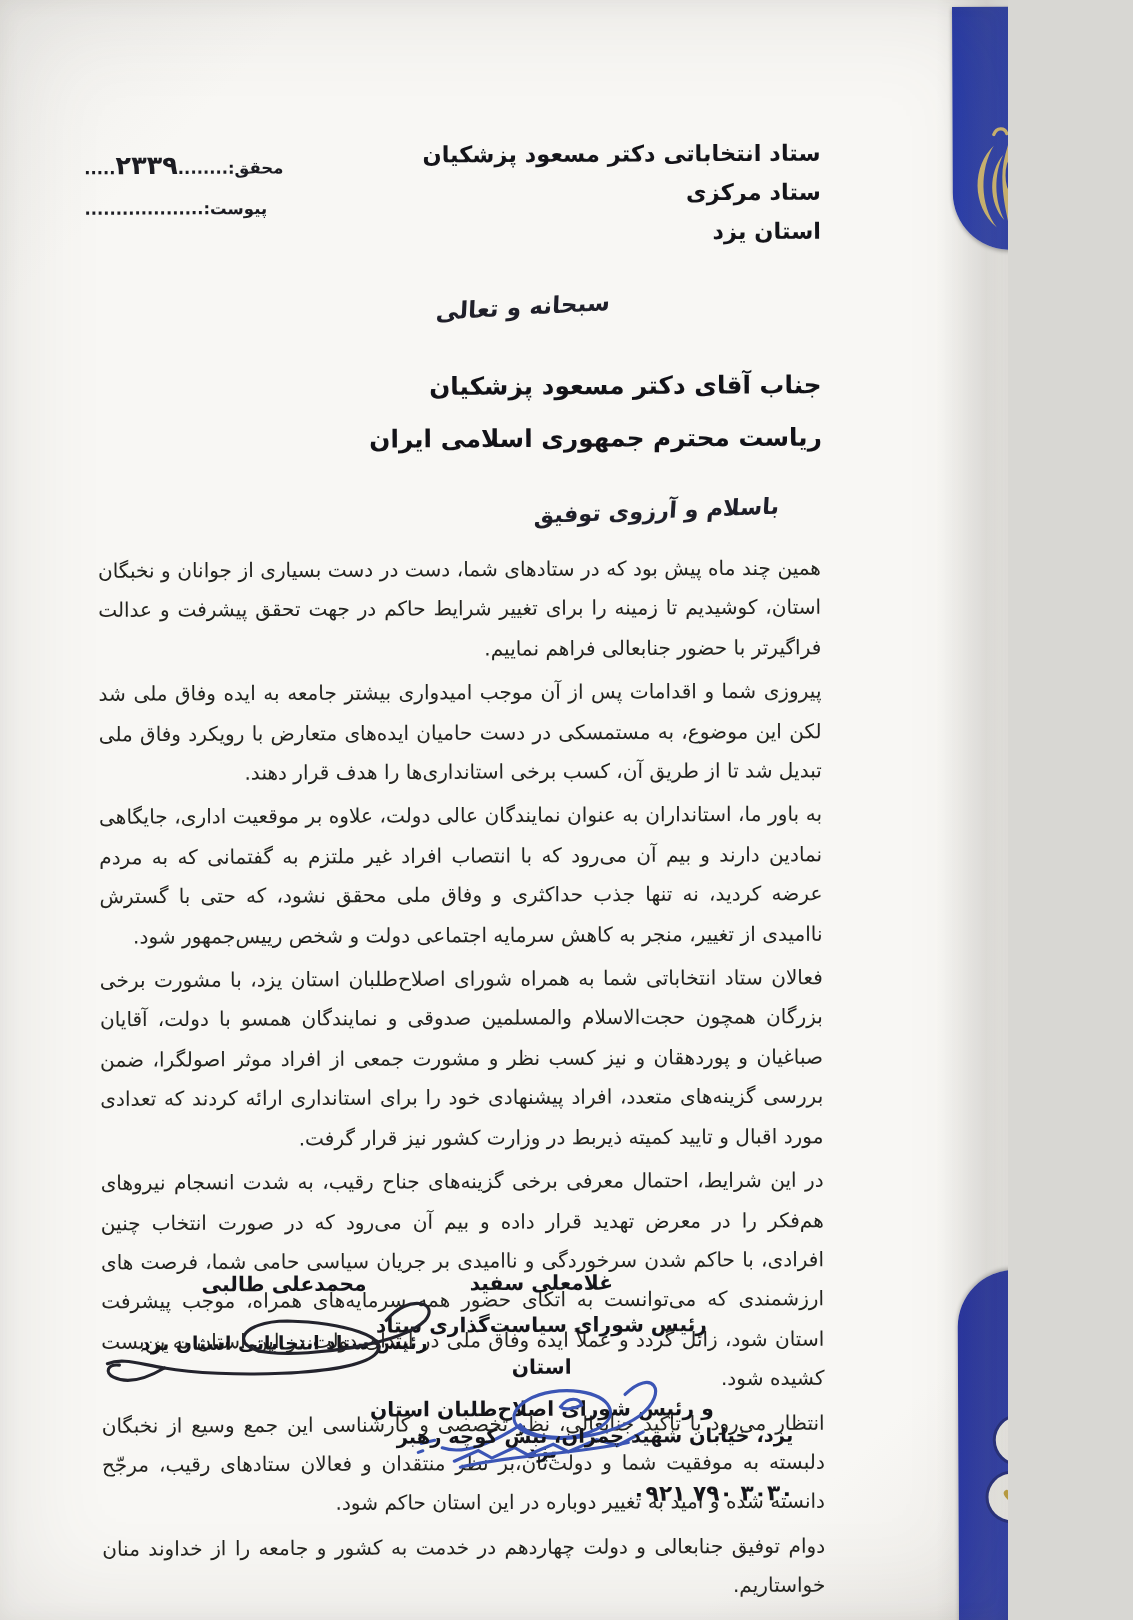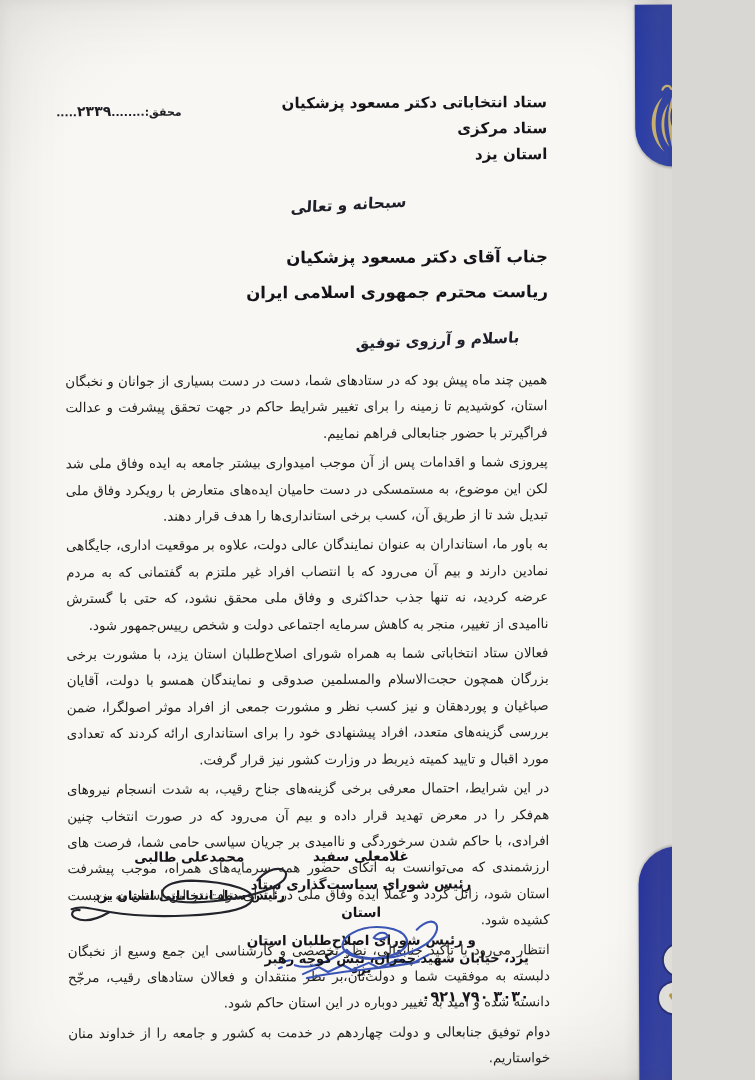--- a/index.html
+++ b/index.html
@@ -37,21 +37,21 @@
     font-weight:bold;color:#15151a;font-size:15px;line-height:26px;
   }
 
   
   .fields{
     position:absolute;left:58px;top:97px;width:152px;direction:rtl;text-align:left;
     font-size:11px;font-weight:bold;color:#1c1c22;line-height:27px;white-space:nowrap;
   }
   .fields .row{display:block;}
   .fields .dots{letter-spacing:.5px;}
-  .fields .val{font-size:14px;}
+  .fields .val{font-size:17px;}
 
   .invocation{
     position:absolute;left:292px;top:196px;font-size:15.5px;font-weight:bold;color:#20202a;
     direction:rtl;transform:rotate(-3deg) skewX(-6deg);
   }
 
   .recipient{
     position:absolute;right:123px;top:240px;text-align:right;direction:rtl;
     font-weight:bold;color:#131318;font-size:16.5px;line-height:35px;
   }
@@ -135,20 +135,21 @@
     </div>
 
     <div class="org">
       <div>ستاد انتخاباتی دکتر مسعود پزشکیان</div>
       <div>ستاد مرکزی</div>
       <div>استان یزد</div>
     </div>
 
     <div class="fields">
       <span class="row"><span>محقق:</span><span class="dots">........</span><span class="val">۲۳۳۹</span><span class="dots">.....</span></span>
+      <span class="row"><span>پیوست:</span><span class="dots">...................</span></span>
     </div>
 
     <div class="invocation">سبحانه و تعالی</div>
 
     <div class="recipient">
       <div>جناب آقای دکتر مسعود پزشکیان</div>
       <div>ریاست محترم جمهوری اسلامی ایران</div>
     </div>
 
     <div class="salutation">باسلام و آرزوی توفیق</div>

